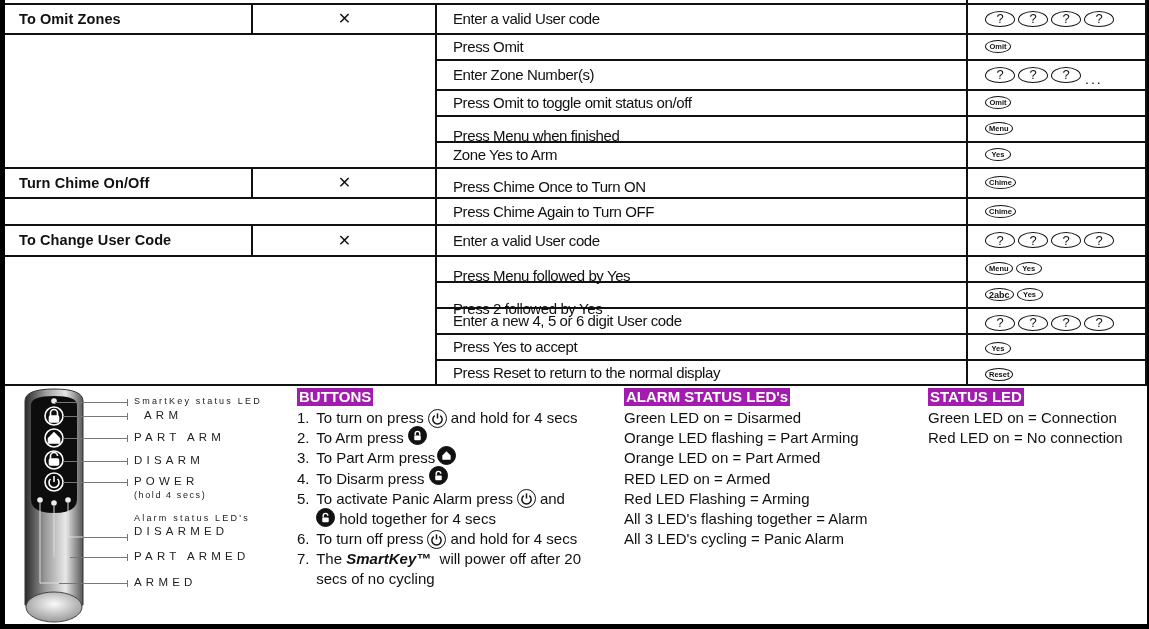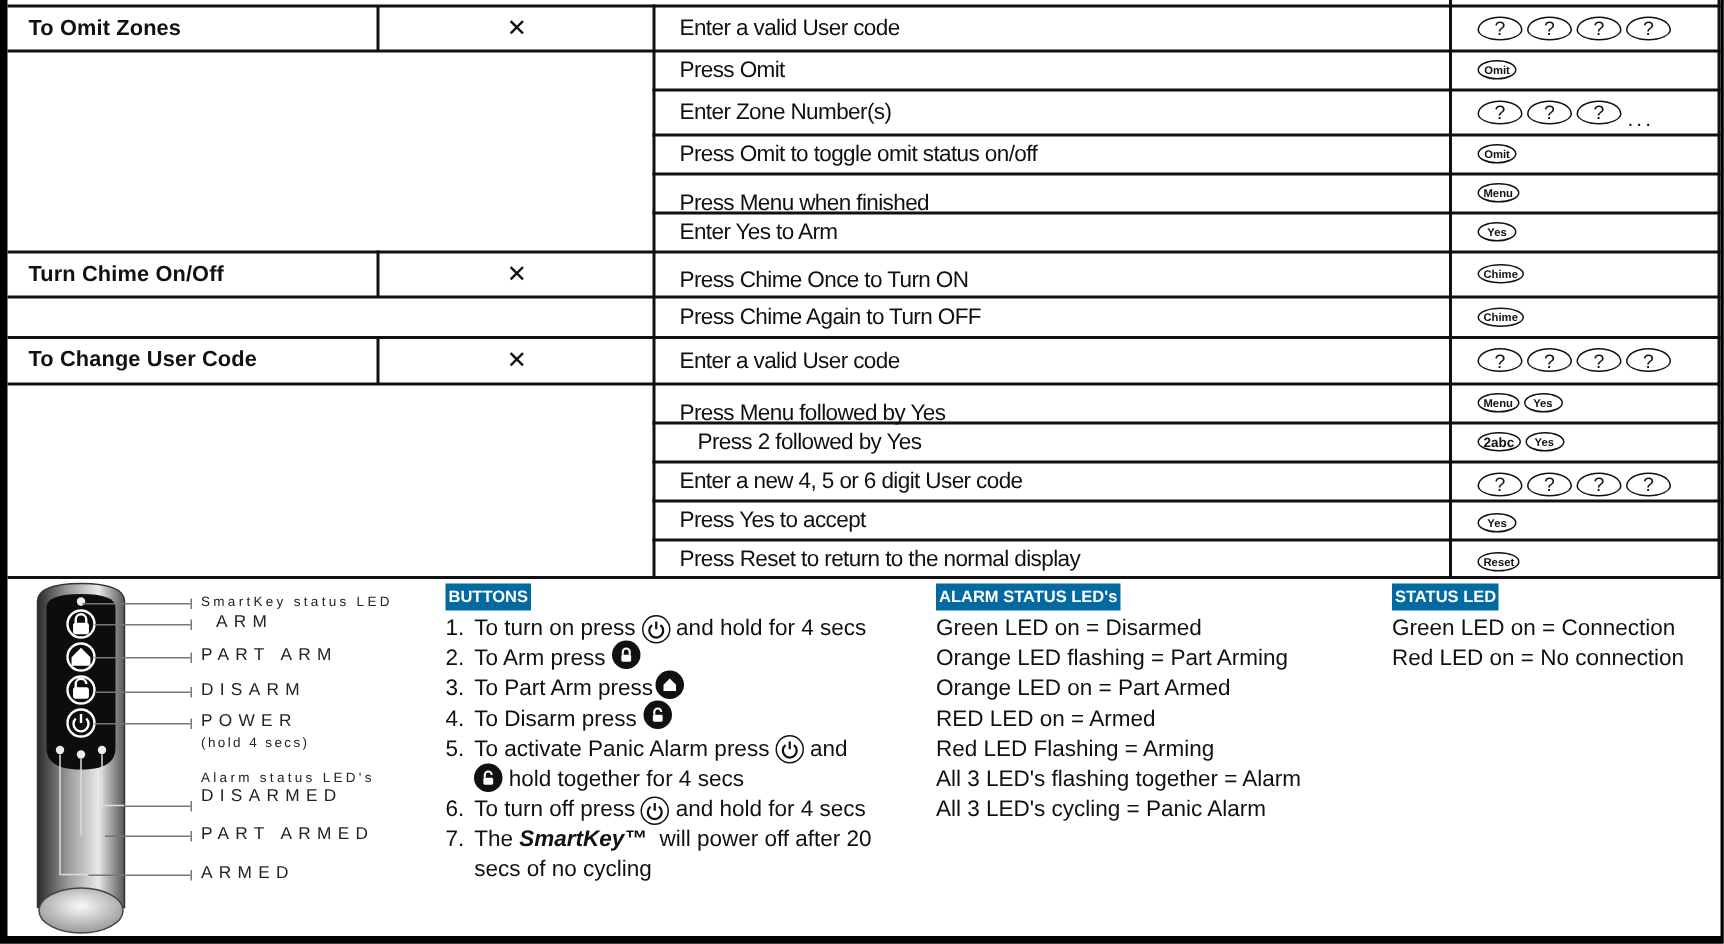--- a/index.html
+++ b/index.html
@@ -21,21 +21,21 @@
     display: inline-flex; align-items: center; justify-content: center;
     border: 1.6px solid #111; border-radius: 50%;
     font-weight: bold; color: #111; background: #fff;
   }
   .key.q { width: 30px; height: 16px; font-size: 13px; font-weight: normal; border-radius: 50% 50% 50% 50% / 55% 55% 45% 45%; }
   .key.small { height: 13px; padding: 0 3px; font-size: 7.5px; min-width: 26px; }
   .ellipsis { font-size: 14px; letter-spacing: 2px; margin-left: 1px; position: relative; top: 4px; }
 
   
   .lower { position: absolute; left: 0; top: 385px; width: 1142px; height: 239px; }
-  .heading-label { display: inline-block; background: #0369a1; color: #fff; font-weight: bold; font-size: 11px; padding: 0 2px; line-height: 18px; }
+  .heading-label { display: inline-block; background: #a21caf; color: #fff; font-weight: bold; font-size: 15px; padding: 0 2px; line-height: 18px; }
   .list { font-size: 15px; line-height: 20.2px; }
   .list li { list-style: none; display: flex; align-items: center; white-space: nowrap; }
   .list li .num { width: 15px; display: inline-block; }
   .bi { display: inline-flex; width: 19px; height: 19px; border-radius: 50%; border: 1.6px solid #111; align-items: center; justify-content: center; margin: 0 4px; background: #fff; }
   .bi.filled { background: #111; }
   .col { position: absolute; top: 3px; }
 
   
   .device { position: absolute; left: 18px; top: 2px; width: 62px; height: 238px; }
   .dev-label { position: absolute; font-size: 11.5px; letter-spacing: 4.2px; color: #222; white-space: nowrap; font-family: "Liberation Sans Narrow", "Liberation Sans", sans-serif; }
@@ -100,21 +100,21 @@
     <div class="cell step" style="top:86px; height:25px;">Press Omit to toggle omit status on/off</div>
     <div class="cell keys" style="top:86px; height:25px;">
       <span class="key small">Omit</span>
     </div>
 
     <div class="cell step" style="top:112px; height:38px;">Press Menu when finished</div>
     <div class="cell keys" style="top:112px; height:25px;">
       <span class="key small">Menu</span>
     </div>
 
-    <div class="cell step" style="top:138px; height:25px;">Enter Yes to Arm</div>
+    <div class="cell step" style="top:138px; height:25px;">Zone Yes to Arm</div>
     <div class="cell keys" style="top:138px; height:25px;">
       <span class="key small">Yes</span>
     </div>
 
     <div class="cell feature" style="top:164px; height:29px;">Turn Chime On/Off</div>
     <div class="cell remote" style="top:164px; height:29px;">✕</div>
 
     <div class="cell step" style="top:164px; height:37px;">Press Chime Once to Turn ON</div>
     <div class="cell keys" style="top:164px; height:29px;">
       <span class="key small">Chime</span>
@@ -135,21 +135,21 @@
       <span class="key q">?</span>
       <span class="key q">?</span>
     </div>
 
     <div class="cell step" style="top:252px; height:39px;">Press Menu followed by Yes</div>
     <div class="cell keys" style="top:252px; height:25px;">
       <span class="key small">Menu</span>
       <span class="key small">Yes</span>
     </div>
 
-    <div class="cell step" style="top:278px; height:25px;margin-left:12px;">Press 2 followed by Yes</div>
+    <div class="cell step" style="top:292px; height:25px;">Press 2 followed by Yes</div>
     <div class="cell keys" style="top:278px; height:25px;">
       <span class="key small" style="font-size:9px;">2abc</span>
       <span class="key small">Yes</span>
     </div>
 
     <div class="cell step" style="top:304px; height:25px;">Enter a new 4, 5 or 6 digit User code</div>
     <div class="cell keys" style="top:304px; height:29px;">
       <span class="key q">?</span>
       <span class="key q">?</span>
       <span class="key q">?</span>

